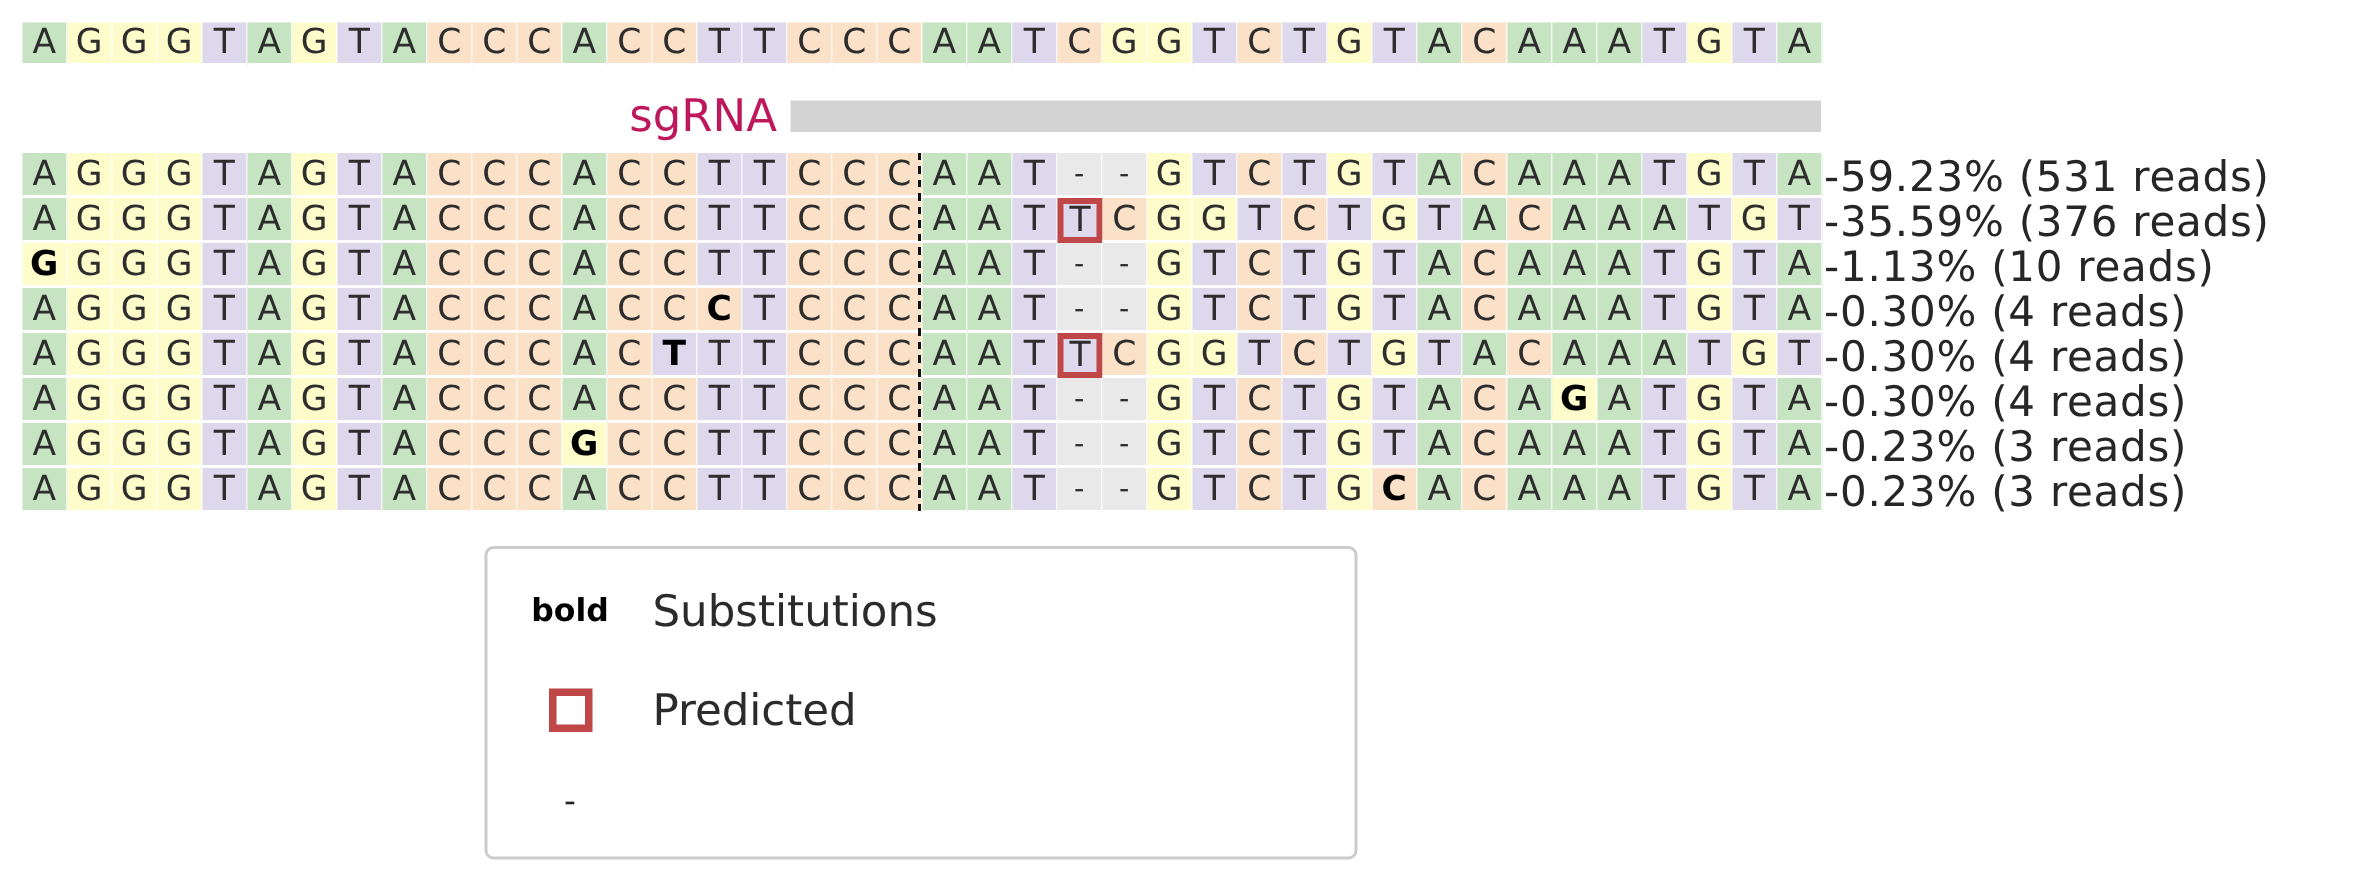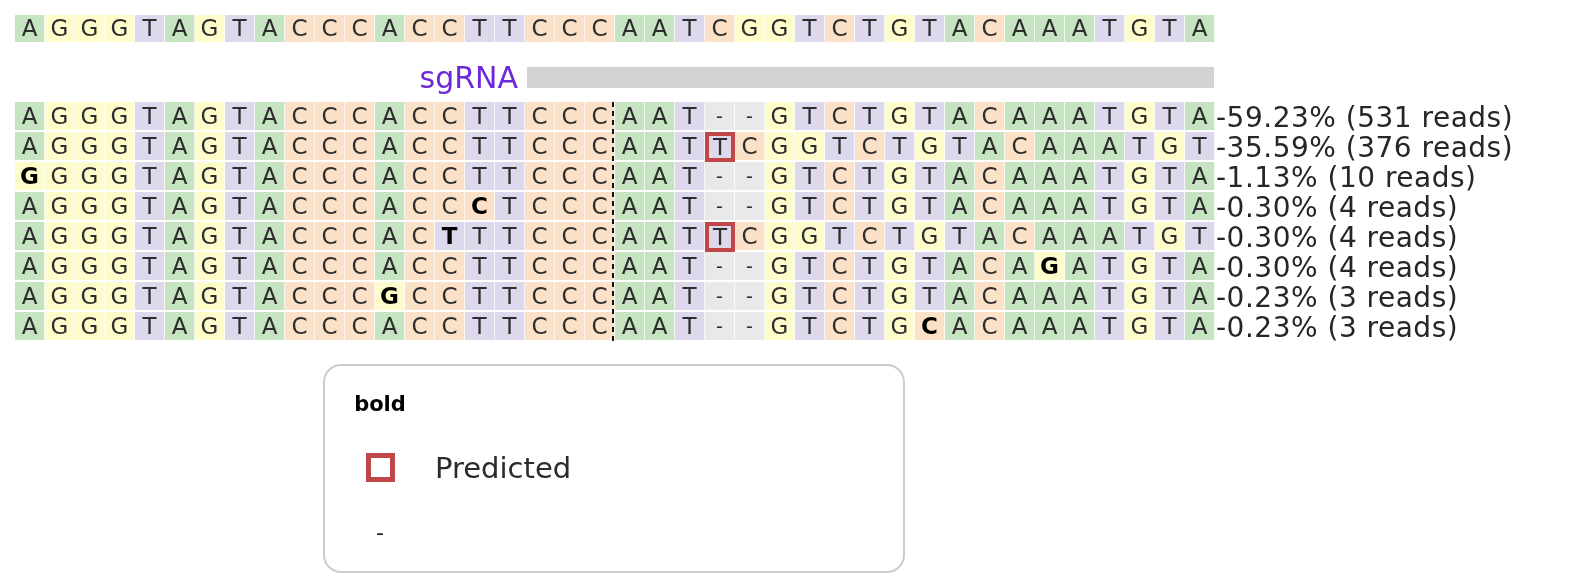--- a/index.html
+++ b/index.html
@@ -20,30 +20,30 @@
   .cell.ins{border:4px solid var(--ins-color);}
   .cell.del{font-size:19px;color:#2d2d2d;}
   .row-label{
     position:absolute;left:1216px;height:30px;display:flex;align-items:center;
     font-size:28px;color:#262626;white-space:nowrap;letter-spacing:0.5px;
   }
   .ref-label{top:15px;height:29px;font-size:30px;}
   .sgrna-label{
     position:absolute;left:320px;width:198px;top:61px;height:32px;
     display:flex;align-items:center;justify-content:flex-end;
-    font-size:30px;color:#6d28d9;
+    font-size:30px;color:#be185d;
   }
   .sgrna-bar{position:absolute;left:527px;top:67px;width:687px;height:21px;}
   .cleavage-line{
     position:absolute;left:612px;top:102px;width:2px;height:240px;
     background:repeating-linear-gradient(180deg,#111 0px,#111 5px,transparent 5px,transparent 9px);
   }
   .legend{
     position:absolute;left:323px;top:364px;width:582px;height:209px;
-    background:#fff;border:2px solid #cccccc;border-radius:18px;box-sizing:border-box;
+    background:#fff;border:2px solid #cccccc;border-radius:6px;box-sizing:border-box;
     display:flex;flex-direction:column;justify-content:space-around;padding:8px 0;
   }
   .legend-item{display:flex;align-items:center;}
   .legend-symbol{flex:0 0 110px;display:flex;align-items:center;justify-content:center;}
   .legend-label{font-size:29px;color:#2b2b2b;}
   .sym-bold{font-weight:700;font-size:21px;color:#000;}
   .sym-box{width:19px;height:19px;border:5px solid var(--ins-color);}
   .sym-dash{font-size:22px;color:#222;}
   .sym-dashline{width:68px;height:0;border-top:2px dashed #222;}
 </style>
@@ -447,20 +447,21 @@
       <div class="row-label" style="top: 312px;">-0.23% (3 reads)</div>
     </div>
 
   <div class="cleavage-line"></div>
 
   <div class="legend">
     <div class="legend-item">
       <span class="legend-symbol">
         <span class="sym-bold">bold</span>
       </span>
+      <span class="legend-label">Substitutions</span>
     </div>
     <div class="legend-item">
       <span class="legend-symbol">
         <span class="sym-box"></span>
       </span>
       <span class="legend-label">Predicted</span>
     </div>
     <div class="legend-item">
       <span class="legend-symbol">
         <span class="sym-dash">-</span>

